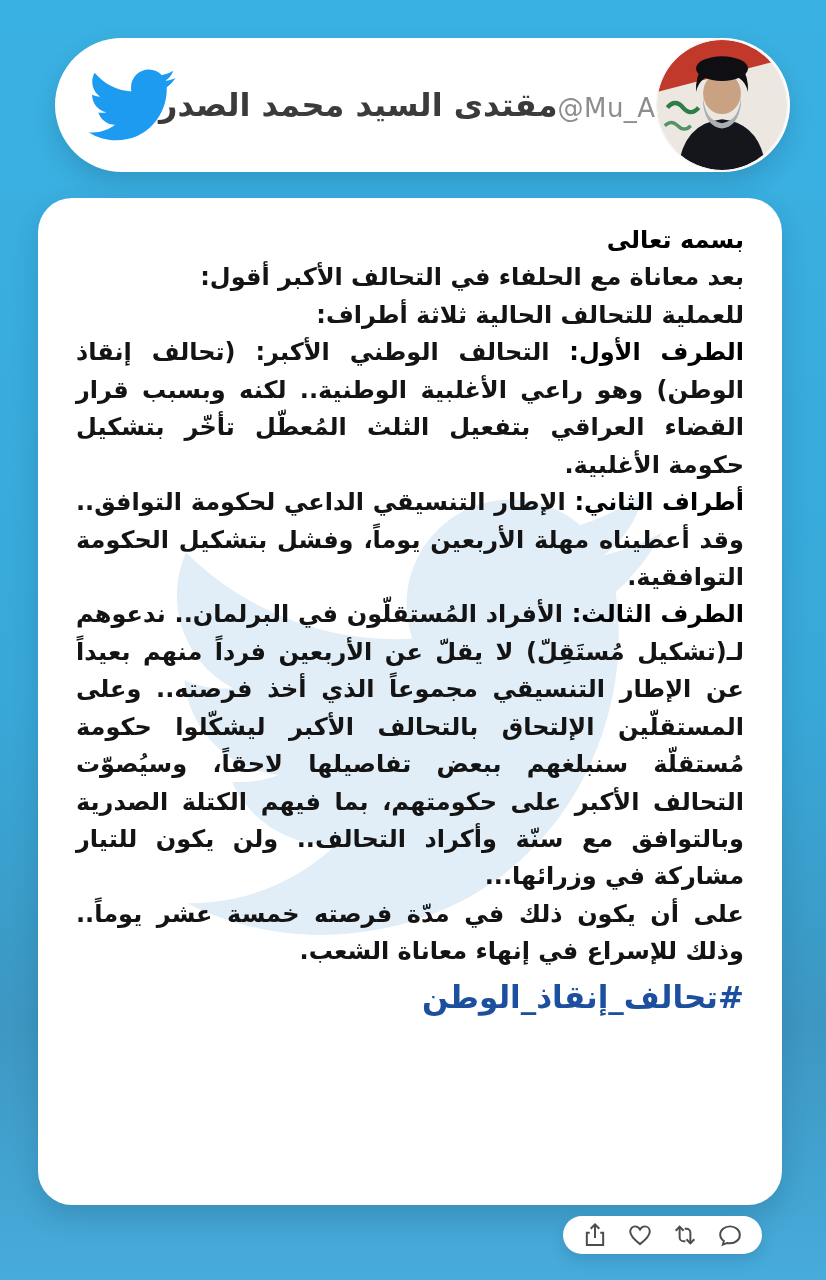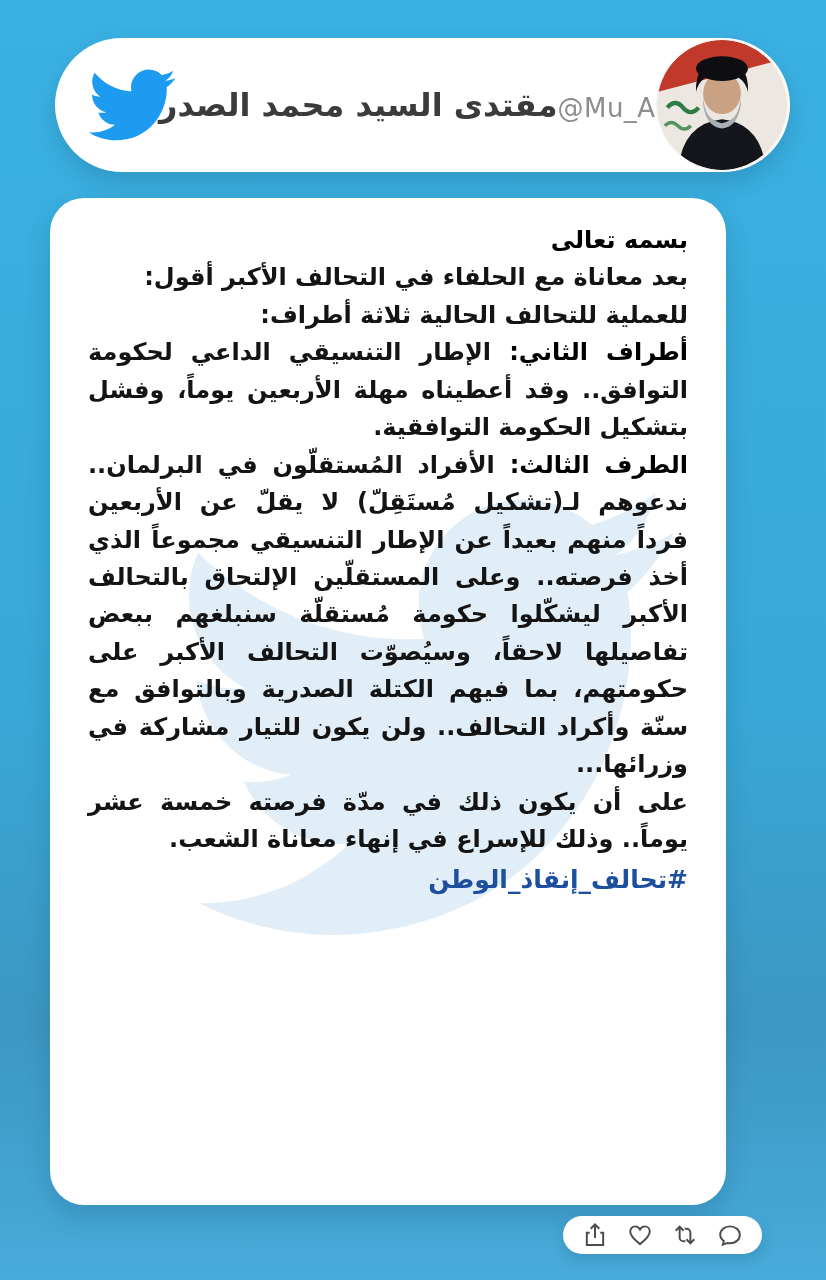--- a/index.html
+++ b/index.html
@@ -25,39 +25,38 @@
   .id-block{flex:1;display:flex;flex-direction:row;align-items:center;justify-content:center;min-width:0;}
   .name-row{display:flex;align-items:center;gap:10px;direction:rtl;}
   .display-name{font-size:32px;font-weight:bold;color:#3b3b3b;white-space:nowrap;}
   .verified{width:32px;height:32px;display:block;flex:0 0 auto;}
   .verified svg{width:100%;height:100%;display:block;}
   .handle{font-size:26px;color:#8d8d8d;margin-top:6px;letter-spacing:.5px;}
   .avatar{width:130px;height:130px;border-radius:50%;overflow:hidden;flex:0 0 auto;margin-right:3px;box-shadow:0 0 0 1px rgba(0,0,0,.05);}
   .avatar svg{width:100%;height:100%;display:block;}
   
   .body-card{
-    position:absolute;left:38px;top:198px;width:676px;height:1007px;
+    position:absolute;left:38px;top:198px;width:744px;height:1007px;
     background:#ffffff;border-radius:34px;
     box-shadow:0 12px 26px rgba(15,60,90,.20);
     overflow:hidden;
-    margin-left:12px;
   }
   .watermark{position:absolute;left:110px;top:250px;width:540px;height:540px;transform:rotate(-6deg);opacity:1;}
   .watermark svg{width:100%;height:100%;display:block;}
   .tweet-text{
     position:relative;z-index:1;
     direction:rtl;
     padding:24px 38px 20px 38px;
     font-size:24px;line-height:1.56;font-weight:bold;color:#141414;
     text-align:justify;text-align-last:right;
   }
   .para{margin:0;}
   .lead{font-weight:bold;color:#000;}
   .hashtag-line{margin:2px 0 0 0;text-align:right;text-align-last:right;}
-  .hashtag-line a{color:#1d4f9f;text-decoration:none;font-size:25px;font-weight:bold;cursor:pointer;}
+  .hashtag-line a{color:#1d4f9f;text-decoration:none;font-size:31px;font-weight:bold;cursor:pointer;}
   
   .date-pill{
     position:absolute;left:62px;top:1216px;height:38px;
     background:#ffffff;border-radius:19px;
     display:flex;align-items:center;padding:0 30px;
     box-shadow:0 6px 14px rgba(15,60,90,.18);
   }
   .date-pill span{font-size:27px;color:#3d3d3d;letter-spacing:3px;font-weight:500;}
   .actions-pill{
     position:absolute;right:64px;top:1216px;height:38px;
@@ -115,20 +114,21 @@
   <div class="body-card">
     <span class="watermark">
       <svg viewBox="0 0 24 24">
           <path fill="#e1eef7" d="M23.643 4.937c-.835.37-1.732.62-2.675.733.962-.576 1.7-1.49 2.048-2.578-.9.534-1.897.922-2.958 1.13-.85-.904-2.06-1.47-3.4-1.47-2.572 0-4.658 2.086-4.658 4.66 0 .364.042.718.12 1.06-3.873-.195-7.304-2.05-9.602-4.868-.4.69-.63 1.49-.63 2.342 0 1.616.823 3.043 2.072 3.878-.764-.025-1.482-.234-2.11-.583v.06c0 2.257 1.605 4.14 3.737 4.568-.392.106-.803.162-1.227.162-.3 0-.593-.028-.877-.082.593 1.85 2.313 3.198 4.352 3.234-1.595 1.25-3.604 1.995-5.786 1.995-.376 0-.747-.022-1.112-.065 2.062 1.323 4.51 2.093 7.14 2.093 8.57 0 13.255-7.098 13.255-13.254 0-.2-.005-.402-.014-.602.91-.658 1.7-1.477 2.323-2.41z"></path>
         </svg>
     </span>
     <div class="tweet-text">
       <p class="para"><span class="lead">بسمه تعالى</span><span></span></p>
       <p class="para"><span class="lead"></span><span>بعد معاناة مع الحلفاء في التحالف الأكبر أقول:</span></p>
       <p class="para"><span class="lead"></span><span>للعملية للتحالف الحالية ثلاثة أطراف:</span></p>
+      <p class="para"><span class="lead">الطرف الأول:</span><span> التحالف الوطني الأكبر: (تحالف إنقاذ الوطن) وهو راعي الأغلبية الوطنية.. لكنه وبسبب قرار القضاء العراقي بتفعيل الثلث المُعطّل تأخّر بتشكيل حكومة الأغلبية.</span></p>
       <p class="para"><span class="lead">أطراف الثاني:</span><span> الإطار التنسيقي الداعي لحكومة التوافق.. وقد أعطيناه مهلة الأربعين يوماً، وفشل بتشكيل الحكومة التوافقية.</span></p>
       <p class="para"><span class="lead">الطرف الثالث:</span><span> الأفراد المُستقلّون في البرلمان.. ندعوهم لـ(تشكيل مُستَقِلّ) لا يقلّ عن الأربعين فرداً منهم بعيداً عن الإطار التنسيقي مجموعاً الذي أخذ فرصته.. وعلى المستقلّين الإلتحاق بالتحالف الأكبر ليشكّلوا حكومة مُستقلّة سنبلغهم ببعض تفاصيلها لاحقاً، وسيُصوّت التحالف الأكبر على حكومتهم، بما فيهم الكتلة الصدرية وبالتوافق مع سنّة وأكراد التحالف.. ولن يكون للتيار مشاركة في وزرائها...</span></p>
       <p class="para"><span class="lead"></span><span>على أن يكون ذلك في مدّة فرصته خمسة عشر يوماً.. وذلك للإسراع في إنهاء معاناة الشعب.</span></p>
       <p class="hashtag-line"><a>#تحالف_إنقاذ_الوطن</a></p>
 
     </div>
   </div>
 
   <div class="actions-pill">
     <span class="action">

